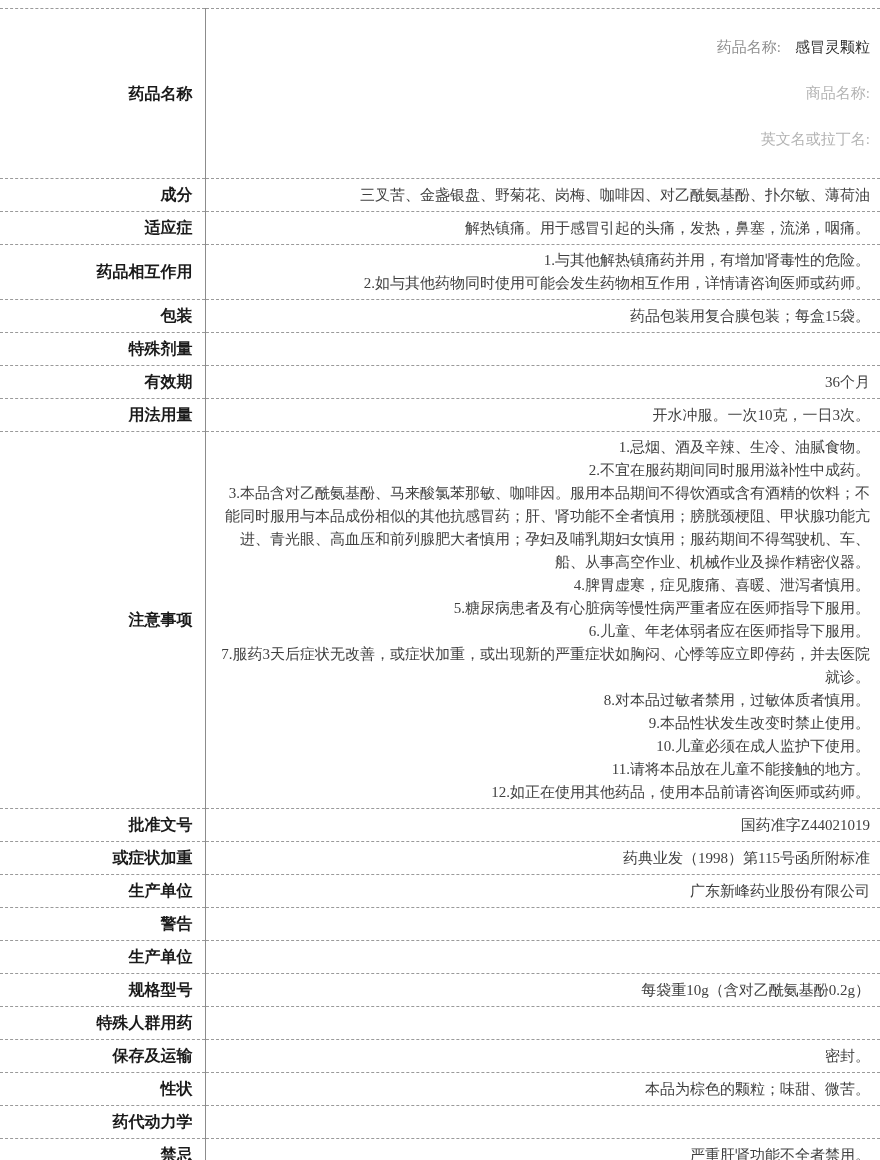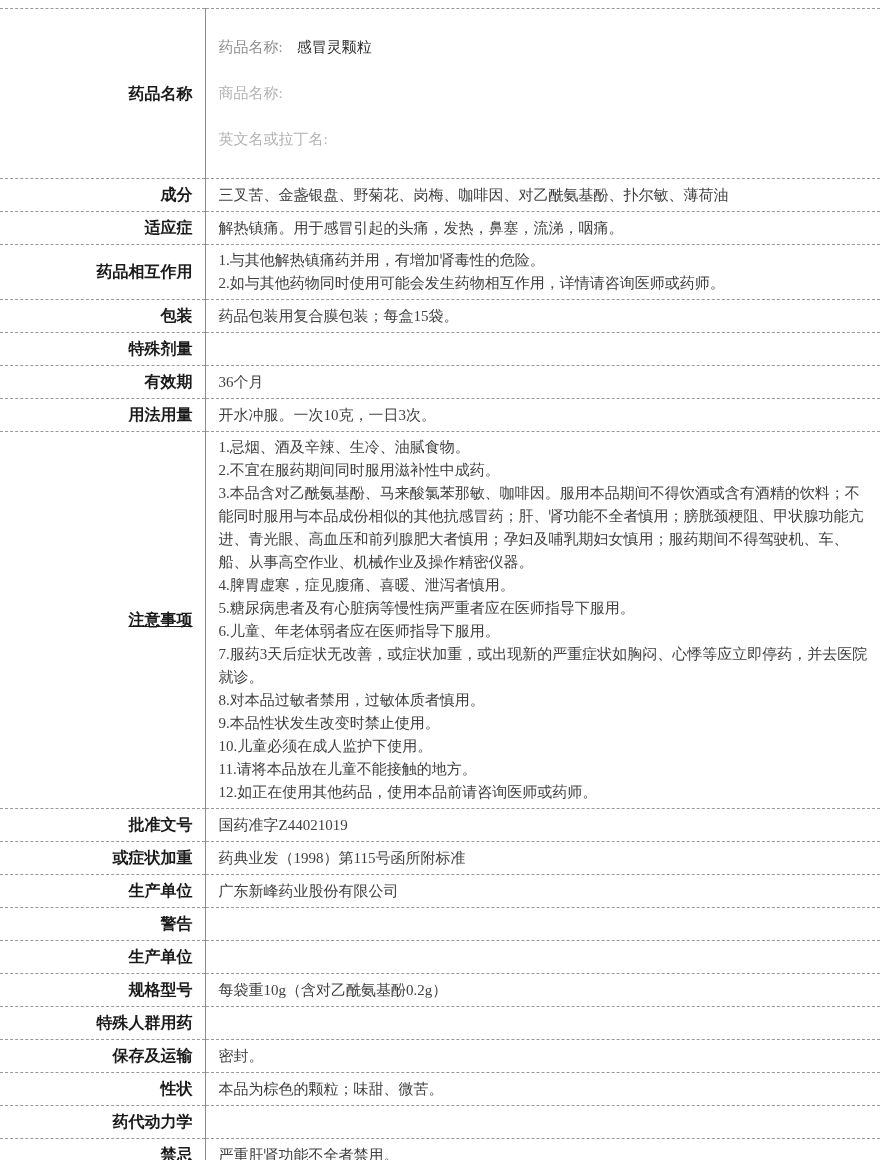--- a/index.html
+++ b/index.html
@@ -36,29 +36,29 @@
   table.drug-table td {
     box-sizing: border-box;
     border-bottom: 1px dashed #9a9a9a;
     vertical-align: middle;
     padding: 4px 10px 4px 13px;
     font-size: 15px;
     color: #3f3f3f;
     line-height: 23px;
     white-space: pre-line;
     word-break: break-all;
+    text-align: right;
   }
   table.drug-table tr.first-row th,
   table.drug-table tr.first-row td {
     border-top: 1px dashed #9a9a9a;
   }
   th.valign-top {
     vertical-align: top;
     padding-top: 9px;
-    text-decoration: underline;
   }
   td.name-cell {
     white-space: normal;
     padding-left: 8px;
     line-height: 24px;
   }
   .name-line { display: block; }
   .muted-label { color: #8f8f8f; }
   .faint-label { color: #b3b3b3; }
   .drug-name {

